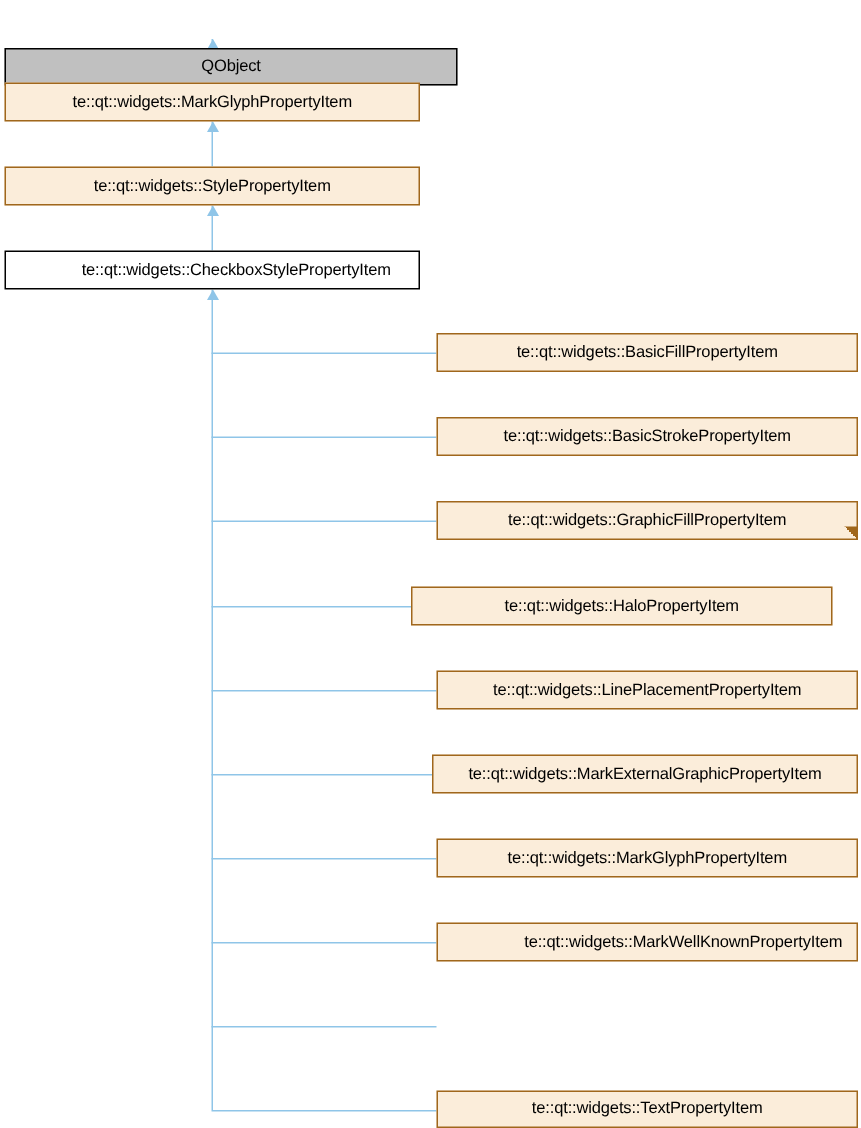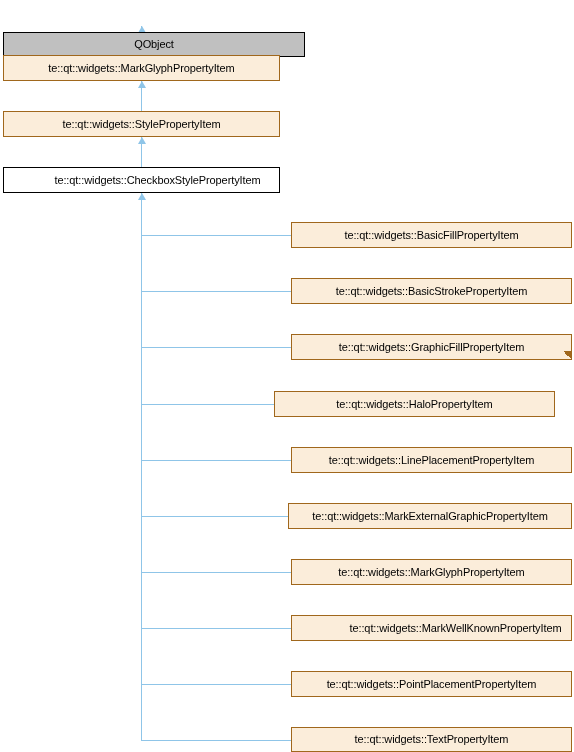--- a/index.html
+++ b/index.html
@@ -96,15 +96,14 @@
     <div class="node" style="left: 3px; top: 111px; width: 277px; height: 26px;">te::qt::widgets::StylePropertyItem</div>
     <div class="node current" style="left: 3px; top: 167px; width: 277px; height: 26px;">te::qt::widgets::CheckboxStylePropertyItem</div>
     <div class="node" style="left: 291px; top: 278px; width: 281px; height: 26px;">te::qt::widgets::BasicStrokePropertyItem</div>
     <div class="node" style="left: 291px; top: 222px; width: 281px; height: 26px;">te::qt::widgets::BasicFillPropertyItem</div>
     <div class="node truncated" style="left: 291px; top: 334px; width: 281px; height: 26px;">te::qt::widgets::GraphicFillPropertyItem</div>
     <div class="node" style="left: 274px; top: 391px; width: 281px; height: 26px;">te::qt::widgets::HaloPropertyItem</div>
     <div class="node" style="left: 291px; top: 447px; width: 281px; height: 26px;">te::qt::widgets::LinePlacementPropertyItem</div>
     <div class="node" style="left: 288px; top: 503px; width: 284px; height: 26px;">te::qt::widgets::MarkExternalGraphicPropertyItem</div>
     <div class="node" style="left: 291px; top: 559px; width: 281px; height: 26px;">te::qt::widgets::MarkGlyphPropertyItem</div>
     <div class="node" style="left: 291px; top: 615px; width: 281px; height: 26px; padding-left: 48px;">te::qt::widgets::MarkWellKnownPropertyItem</div>
-    <div class="node" style="left: 291px; top: 671px; width: 281px; height: 26px;">te::qt::widgets::PointPlacementPropertyItem</div>
     <div class="node" style="left: 291px; top: 727px; width: 281px; height: 25px;">te::qt::widgets::TextPropertyItem</div>
   </div>
 
 </body></html>

